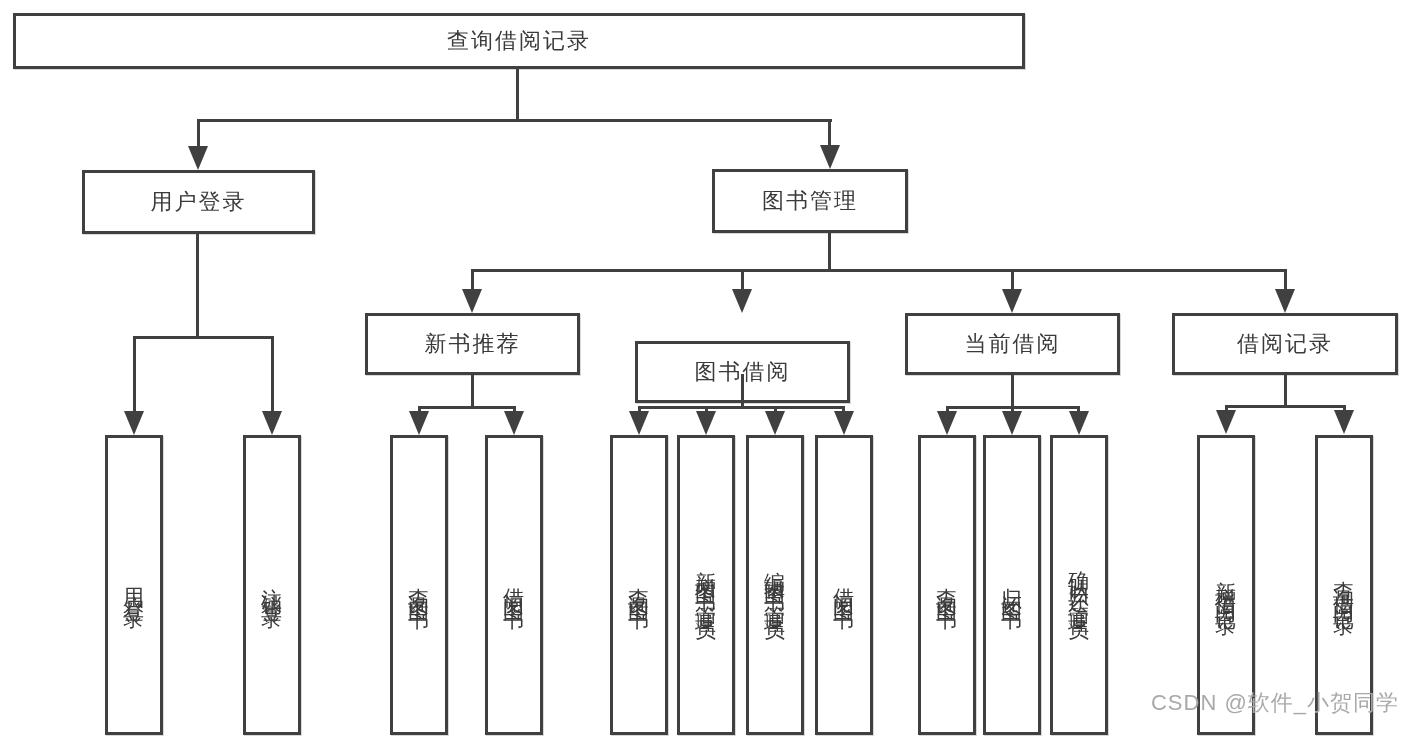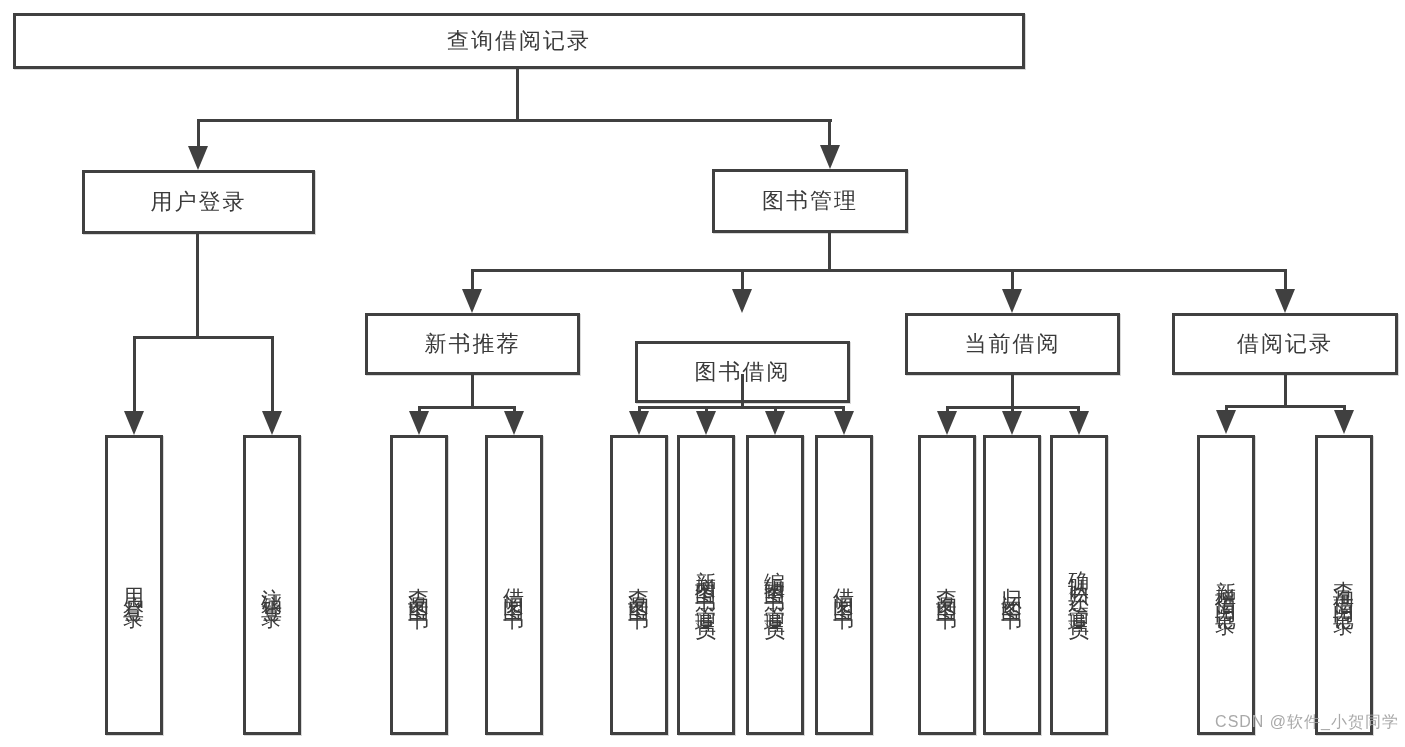--- a/index.html
+++ b/index.html
@@ -59,23 +59,23 @@
   .vline{position:absolute;width:3px;background:var(--line);}
   .arrow{
     position:absolute;
     width:0;height:0;
     border-left:10px solid transparent;
     border-right:10px solid transparent;
     border-top:24px solid var(--line);
   }
   .watermark{
     position:absolute;
-    top:712px;
+    top:688px;
     right:6px;
-    font-size:16px;
+    font-size:22px;
     color:var(--wm);
     letter-spacing:1px;
     z-index:5;
     white-space:nowrap;
   }
 </style>
 </head>
 <body>
 
 <div class="canvas">

